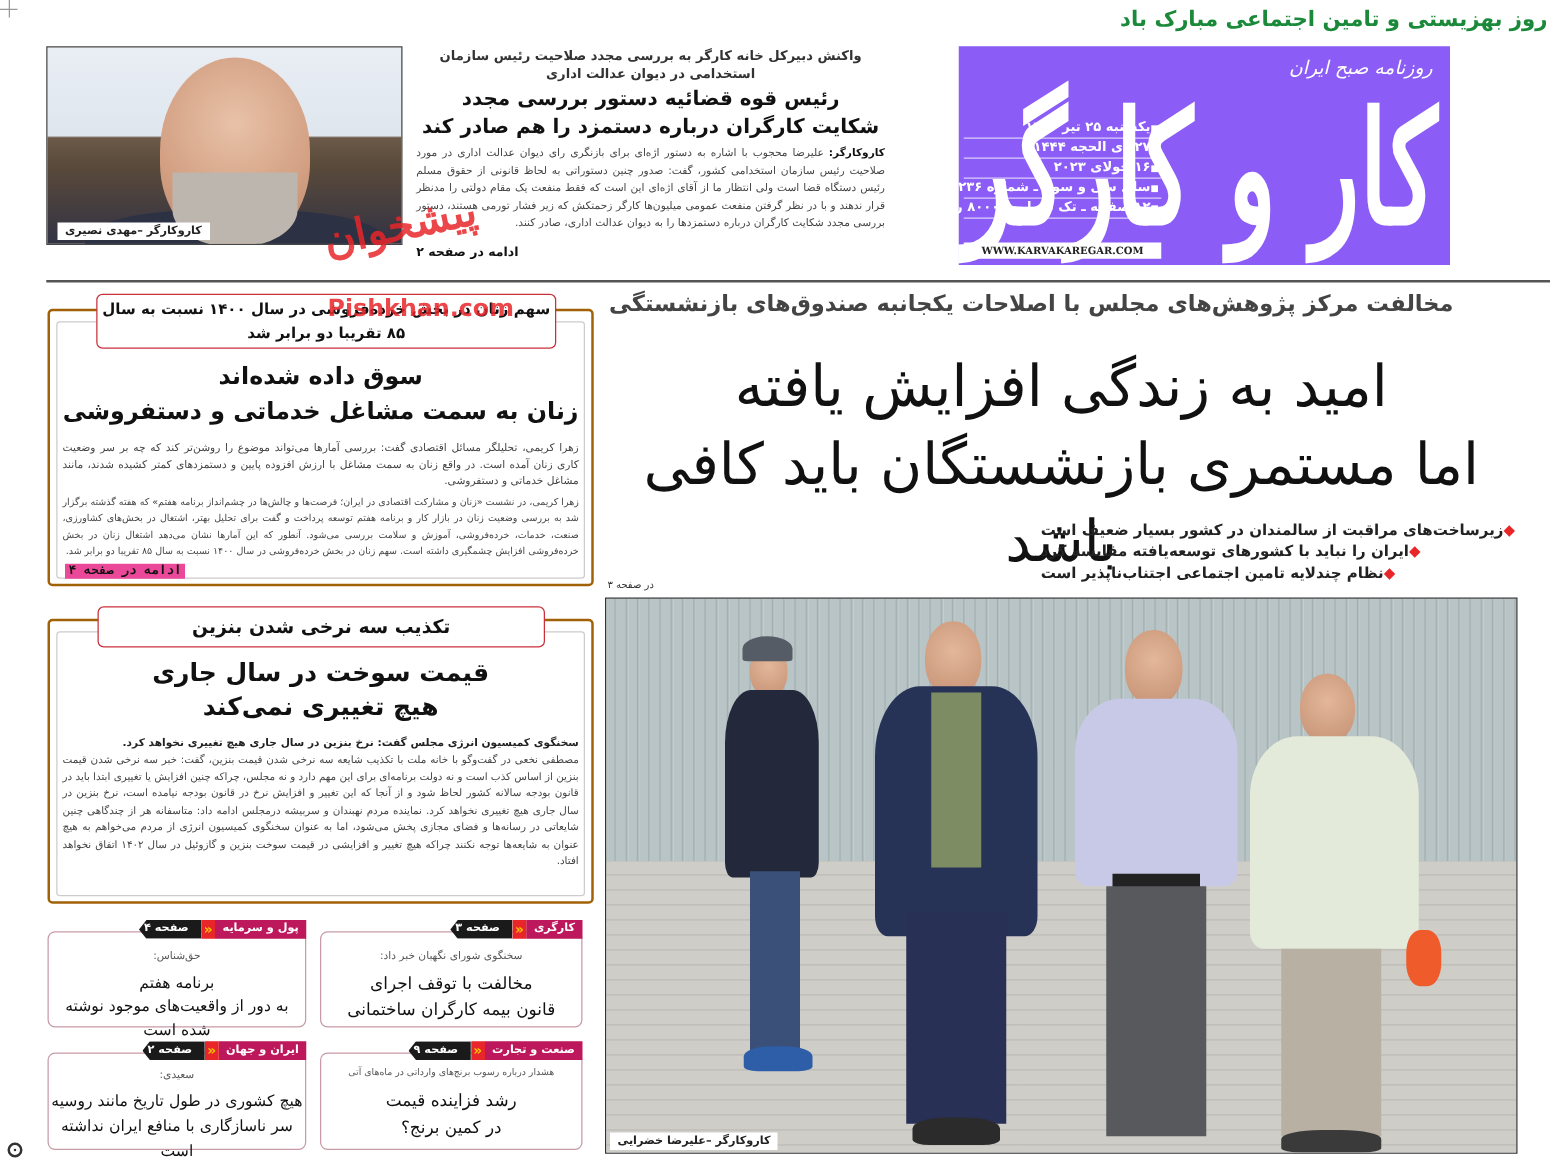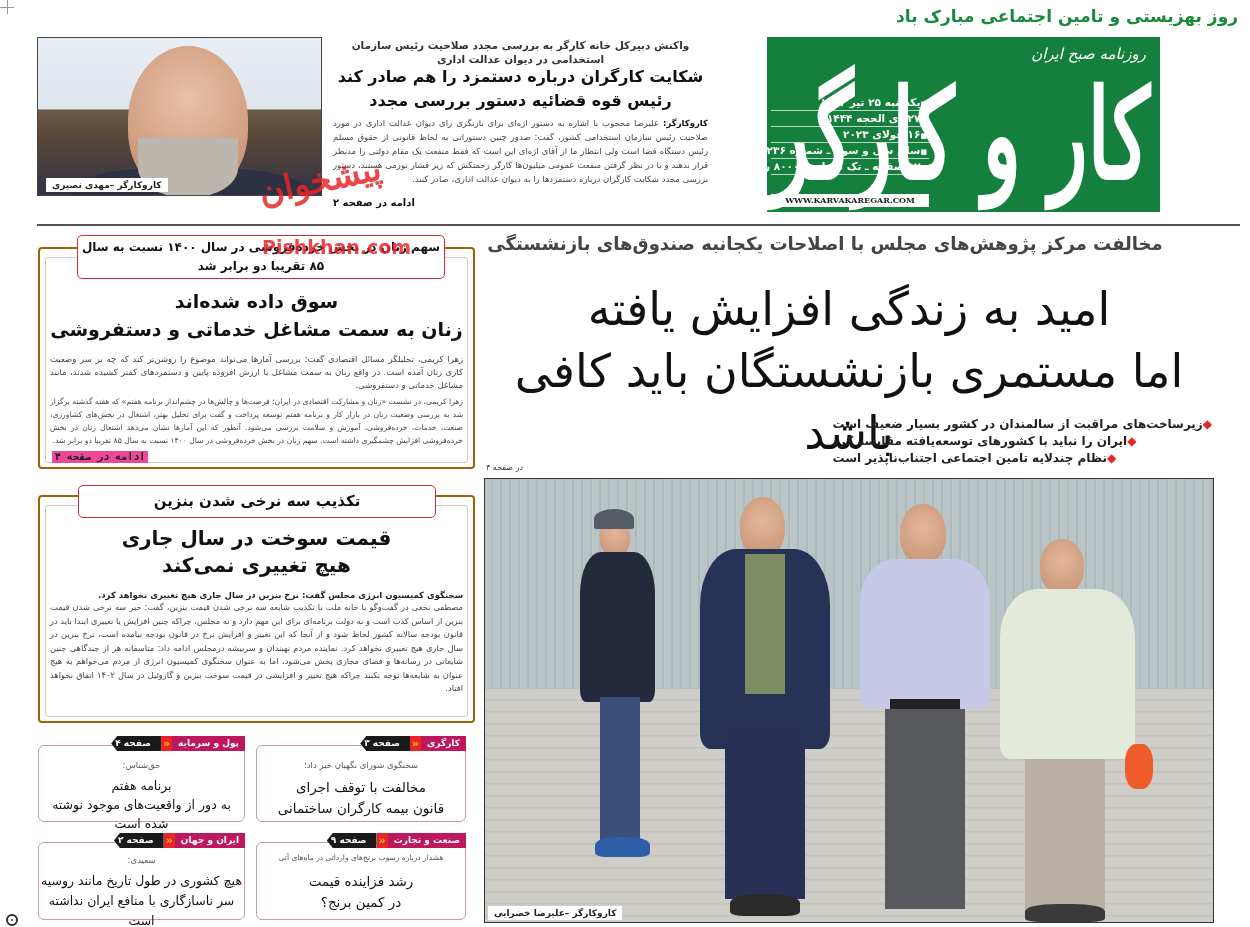--- a/index.html
+++ b/index.html
@@ -12,21 +12,21 @@
   .crop-tl { left: 0; top: 0; width: 16px; height: 16px; }
   .crop-tl::before { content: ""; position: absolute; left: 7px; top: 0; width: 1px; height: 14px; background: #999; }
   .crop-tl::after  { content: ""; position: absolute; left: 0; top: 7px; width: 14px; height: 1px; background: #999; }
   .reg-bl { left: 6px; top: 914px; width: 12px; height: 12px; border-radius: 50%; border: 2px solid #333; }
   .reg-bl::after { content: ""; position: absolute; left: 3px; top: 3px; width: 2px; height: 2px; background: #333; border-radius: 50%; }
 
   
   .greeting { right: 12px; top: 6px; width: 480px; text-align: right; color: #1a8a3a; font-weight: bold; font-size: 17px; }
 
   
-  .masthead { left: 767px; top: 37px; width: 393px; height: 175px; background: #15803d; padding-left: 20px; }
+  .masthead { left: 767px; top: 37px; width: 393px; height: 175px; background: #8b5cf6; padding-left: 20px; }
   .mast-sub { position: absolute; right: 14px; top: 8px; color: #fff; font-family: "DejaVu Serif", serif; font-style: italic; font-size: 15px; }
   .mast-title { position: absolute; right: 10px; top: 36px; color: #fff; font-weight: bold; font-size: 80px; letter-spacing: -2px; font-family: "DejaVu Serif", serif; line-height: 1; transform: scaleY(1.55); transform-origin: top right; }
   .mast-info { position: absolute; left: 4px; top: 58px; width: 158px; }
   .mast-info .row { color: #fff; font-size: 10.5px; font-weight: bold; padding: 1px 2px 2px; border-bottom: 1px solid rgba(255,255,255,0.7); text-align: right; white-space: nowrap; }
   .mast-info .row::before { content: "\25A0 "; font-size: 7px; }
   .mast-url { position: absolute; left: 4px; top: 157px; width: 158px; height: 13px; background: #fff; color: #222; font-family: "DejaVu Serif", serif; font-size: 8px; font-weight: bold; text-align: center; line-height: 13px; direction: ltr; }
 
   
   .top-story { left: 333px; top: 38px; width: 375px; text-align: center; }
   .top-kicker { font-size: 10.5px; font-weight: bold; color: #333; line-height: 14px; }
@@ -104,22 +104,22 @@
     <div class="row">۲۷ ذی الحجه ۱۴۴۴</div>
     <div class="row">۱۶ جولای ۲۰۲۳</div>
     <div class="row">سال سی و سوم ـ شماره ۹۲۳۶</div>
     <div class="row">۱۲ صفحه ـ تک شماره ۸۰۰۰۰ ریال</div>
   </div>
   <div class="mast-url">WWW.KARVAKAREGAR.COM</div>
 </div>
 
 <div class="abs top-story">
   <div class="top-kicker">واکنش دبیرکل خانه کارگر به بررسی مجدد صلاحیت رئیس سازمان استخدامی در دیوان عدالت اداری</div>
+  <div class="top-head">رئیس قوه قضائیه دستور بررسی مجدد</div>
   <div class="top-head" style="margin-top:0">شکایت کارگران درباره دستمزد را هم صادر کند</div>
-  <div class="top-head">رئیس قوه قضائیه دستور بررسی مجدد</div>
   <div class="top-body"><b>کاروکارگر:</b><span> علیرضا محجوب با اشاره به دستور اژه‌ای برای بازنگری رای دیوان عدالت اداری در مورد صلاحیت رئیس سازمان استخدامی کشور، گفت: صدور چنین دستوراتی به لحاظ قانونی از حقوق مسلم رئیس دستگاه قضا است ولی انتظار ما از آقای اژه‌ای این است که فقط منفعت یک مقام دولتی را مدنظر قرار ندهند و با در نظر گرفتن منفعت عمومی میلیون‌ها کارگر زحمتکش که زیر فشار تورمی هستند، دستور بررسی مجدد شکایت کارگران درباره دستمزدها را به دیوان عدالت اداری، صادر کنند.</span></div>
 </div>
 <div class="abs top-cont">ادامه در صفحه ۲</div>
 
 <div class="abs photo-top">
   <div class="jacket"></div>
   <div class="collar"></div>
   <div class="face"></div>
   <div class="beard"></div>
   <div class="caption" style="left:8px; bottom:3px;">کاروکارگر –مهدی نصیری</div>

